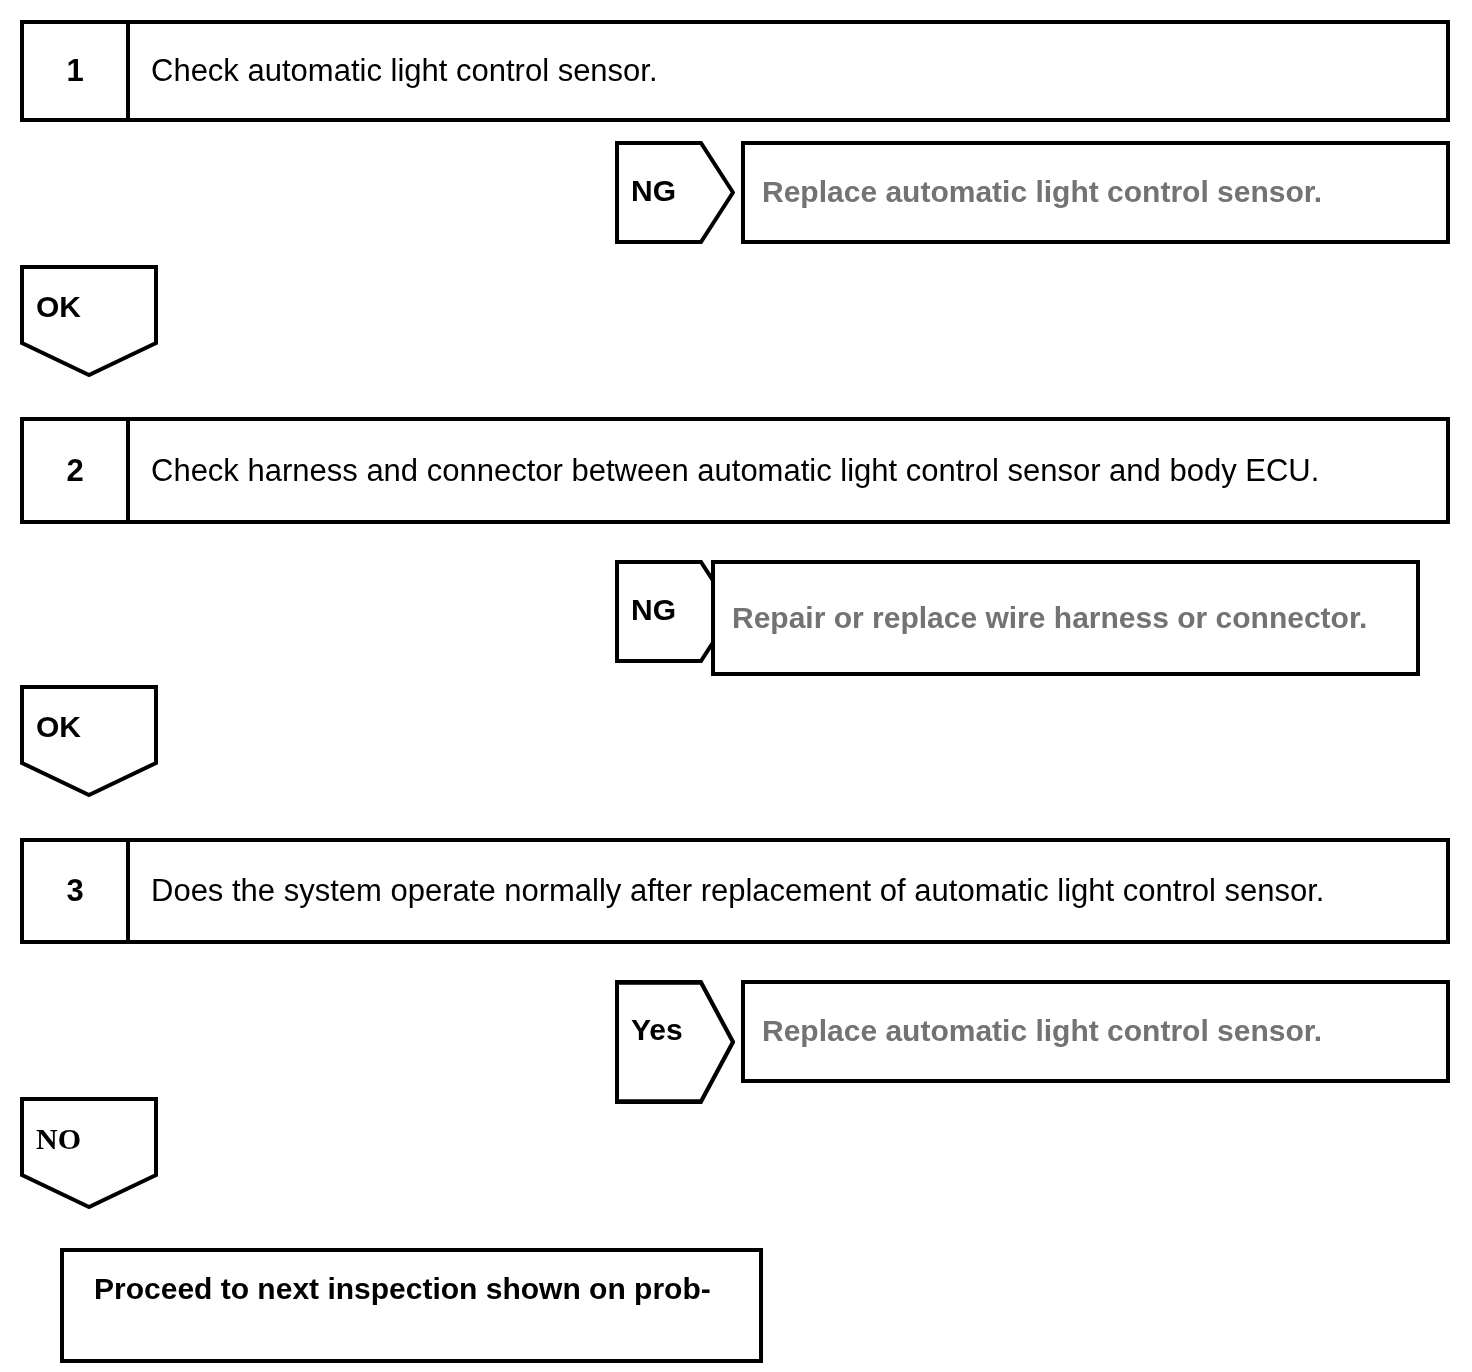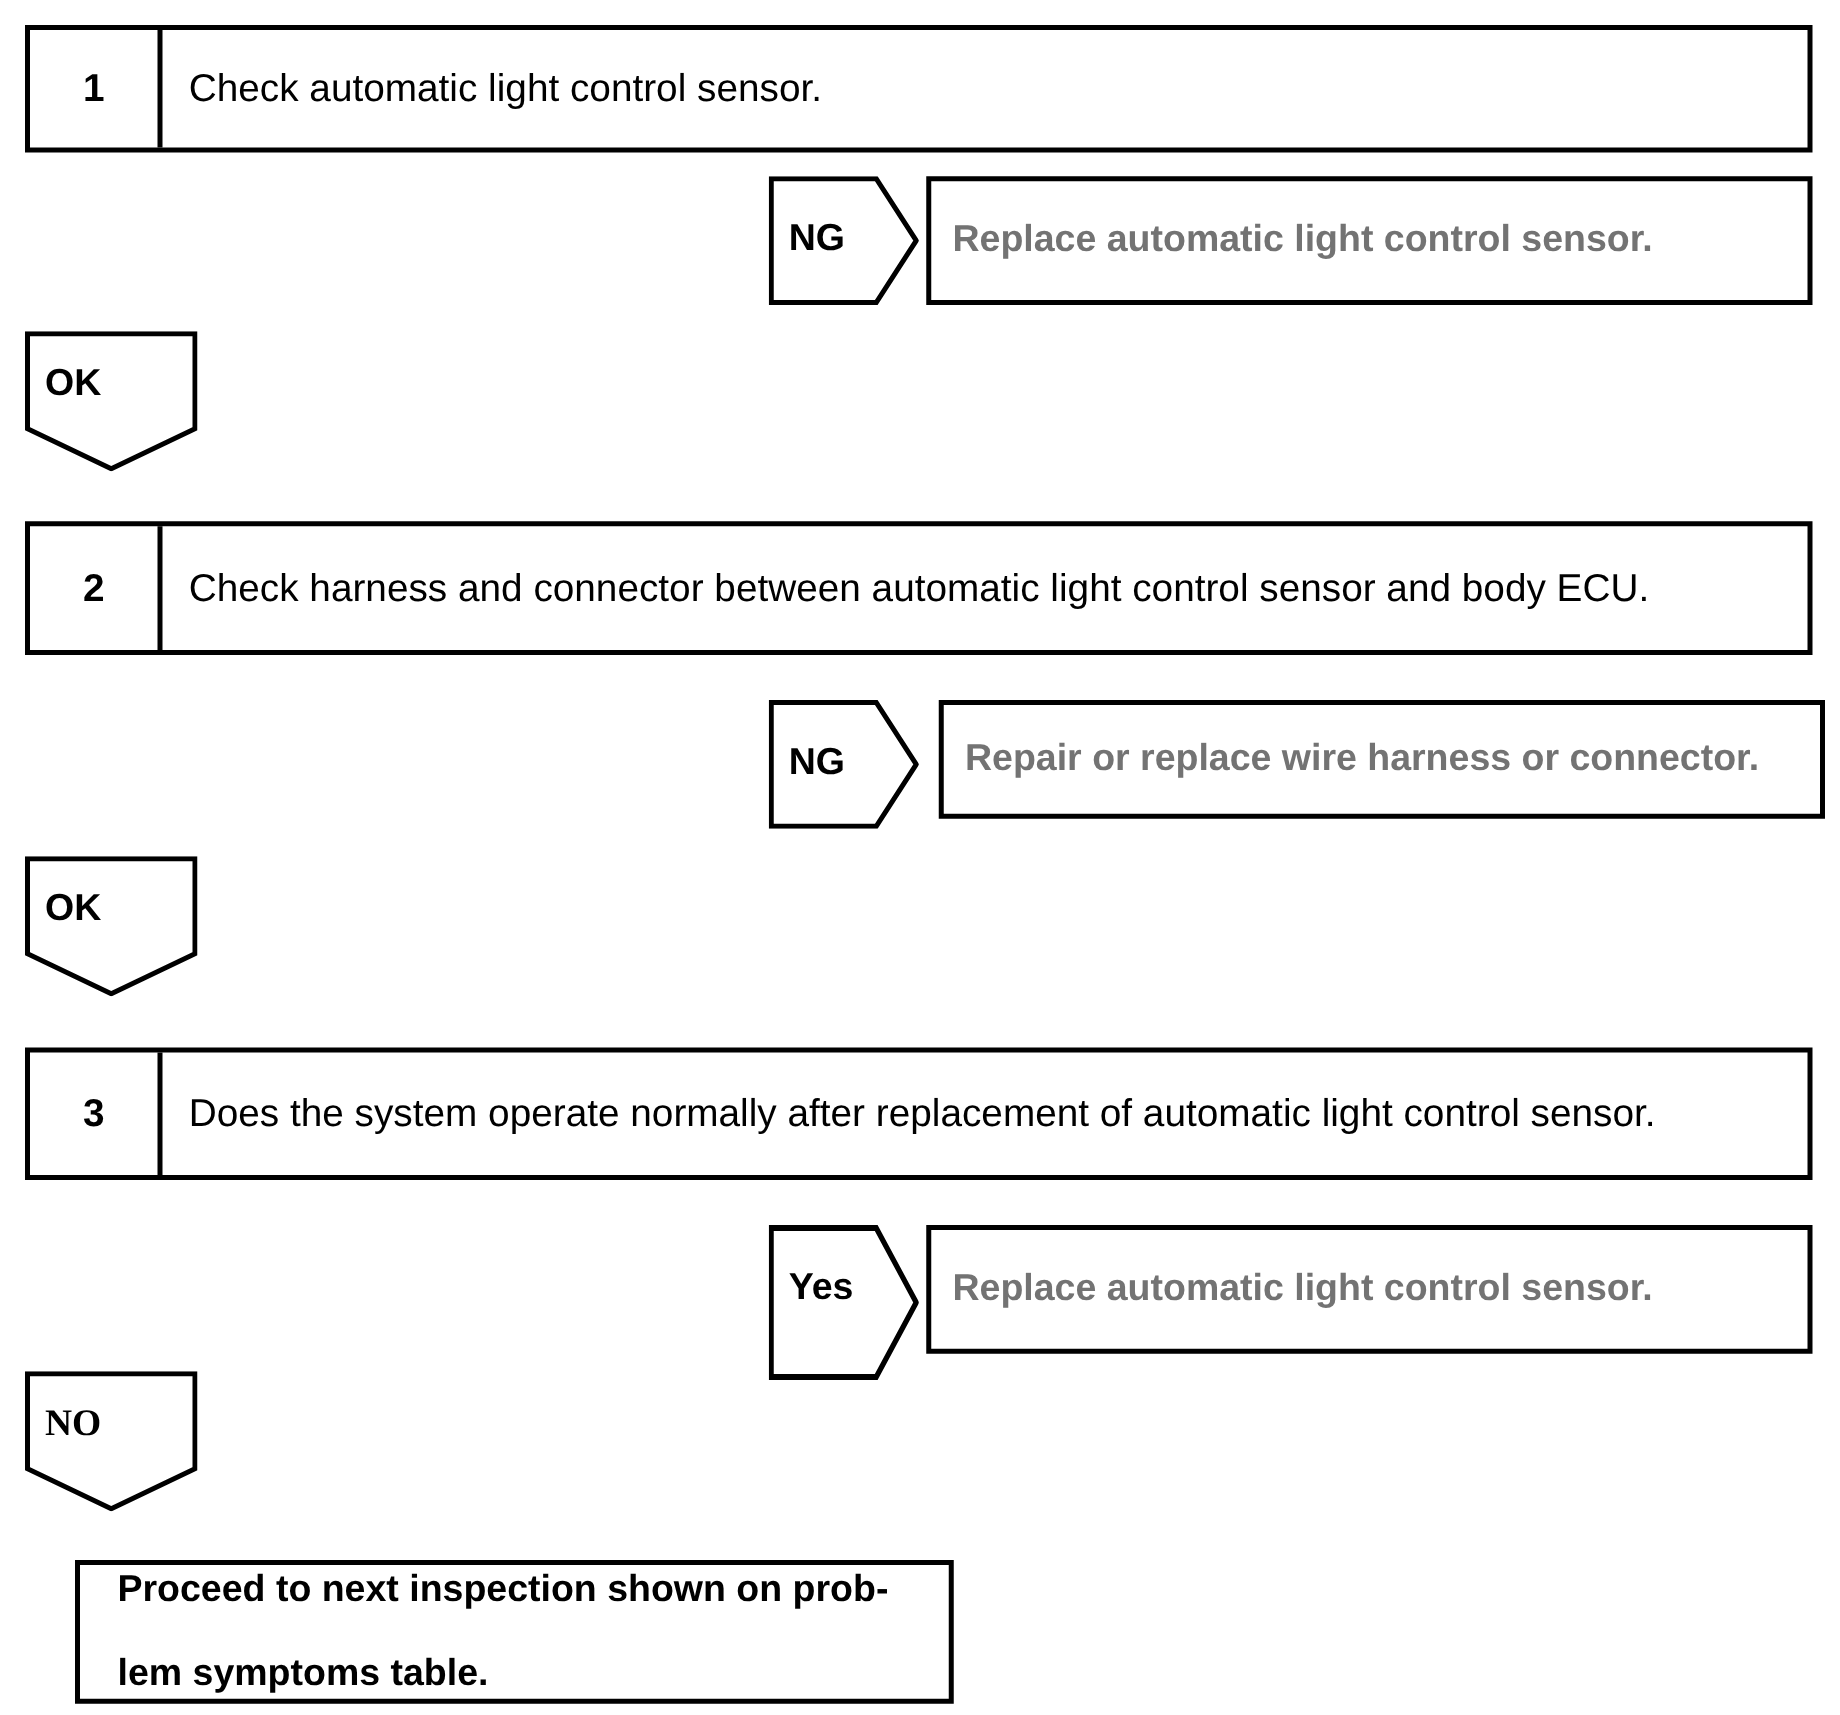--- a/index.html
+++ b/index.html
@@ -155,21 +155,21 @@
     </div>
   </div>
 
   <div class="arrow-right" style="left:615px; top:560px; width:120px; height:103px;">
     <svg viewBox="0 0 120 103" preserveAspectRatio="none">
       <polygon points="2,2 86,2 118,51.5 86,101 2,101" fill="#ffffff" stroke="#000000" stroke-width="4"></polygon>
     </svg>
     <div class="arrow-label" style="top:33px; padding-right:34px;">NG</div>
   </div>
 
-  <div class="result-box" style="left:751px; top:560px; width:709px; height:95px;">
+  <div class="result-box" style="left:711px; top:560px; width:709px; height:116px;">
     <span>Repair or replace wire harness or connector.</span>
   </div>
 
   <div class="arrow-down" style="left:20px; top:685px; width:138px; height:112px;">
     <svg viewBox="0 0 138 112" preserveAspectRatio="none">
       <polygon points="2,2 136,2 136,78 69,110 2,78" fill="#ffffff" stroke="#000000" stroke-width="4"></polygon>
     </svg>
     <div class="arrow-label" style="top:25px;">OK</div>
   </div>
 
@@ -192,16 +192,16 @@
   </div>
 
   <div class="arrow-down" style="left:20px; top:1097px; width:138px; height:112px;">
     <svg viewBox="0 0 138 112" preserveAspectRatio="none">
       <polygon points="2,2 136,2 136,78 69,110 2,78" fill="#ffffff" stroke="#000000" stroke-width="4"></polygon>
     </svg>
     <div class="arrow-label" style="top:25px;font-family:Liberation Serif, serif;">NO</div>
   </div>
 
   <div class="final-box" style="left:20px; top:1248px; width:703px; height:115px;margin-left:40px;">
-    <span><span>Proceed to next inspection shown on prob-</span><br><span>lem symptoms table.</span></span>
+    <span><span>Proceed to next inspection shown on prob-</span><br></span>
   </div>
 
 </div>
 
 </body></html>

